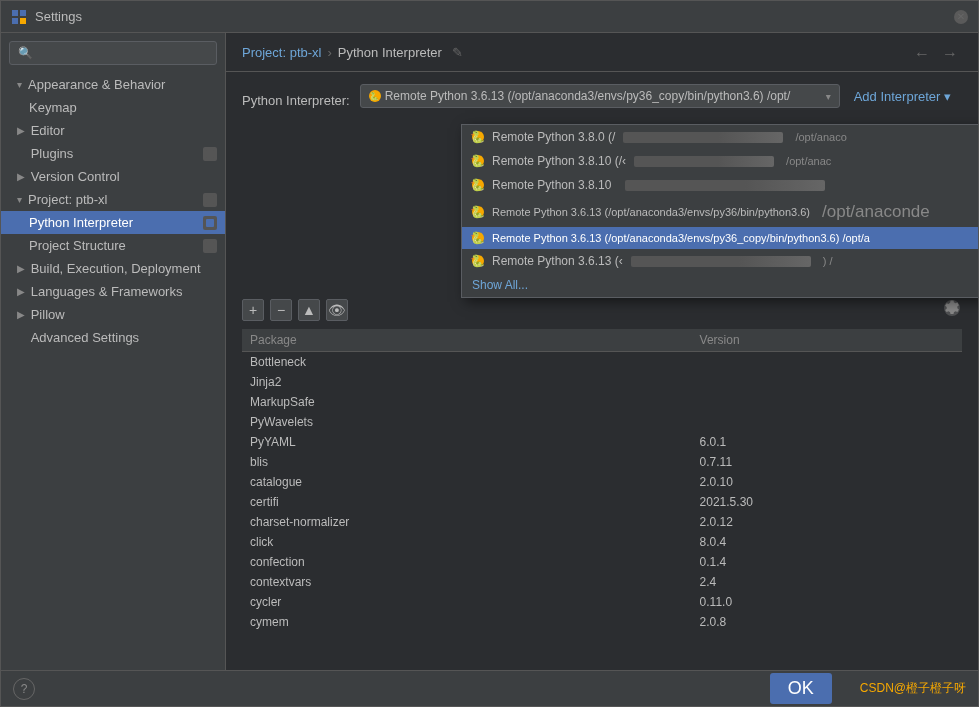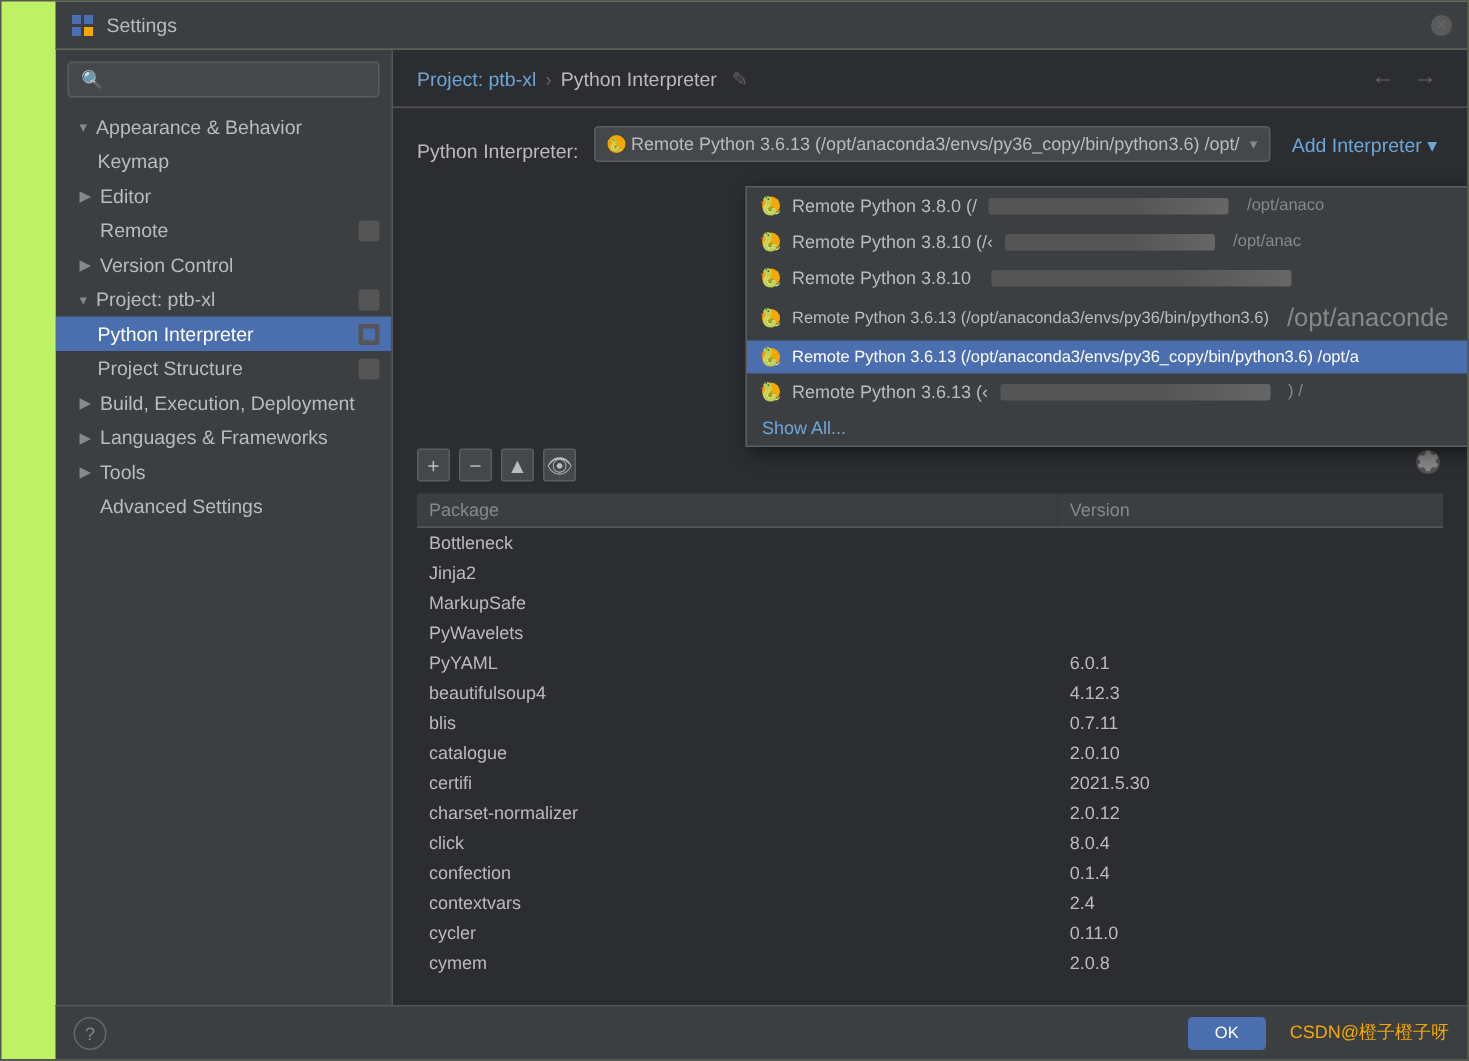--- a/index.html
+++ b/index.html
@@ -10,23 +10,22 @@
       color: #bbbbbb;
       width: 979px;
       height: 707px;
       overflow: hidden;
     }
     .window {
       width: 979px;
       height: 707px;
       display: flex;
       flex-direction: column;
-      background: #bef264;
+      background: #737373;
       border: 1px solid #555;
-      padding-left: 36px;
     }
     .titlebar {
       background: #3c3f41;
       height: 32px;
       display: flex;
       align-items: center;
       padding: 0 10px;
       border-bottom: 1px solid #555;
       flex-shrink: 0;
     }
@@ -326,26 +325,26 @@
       gap: 8px;
       align-items: center;
     }
     .btn-ok {
       background: #4b6eaf;
       color: #fff;
       border: none;
       padding: 5px 18px;
       border-radius: 3px;
       cursor: pointer;
-      font-size: 11px;
+      font-size: 18px;
     }
     .watermark {
       color: #f6a800;
       font-size: 12px;
-      margin-left: 8px;
+      margin-left: 20px;
     }
 
     
     .blurred {
       background: linear-gradient(90deg, #555 60%, #666 100%);
       border-radius: 2px;
       display: inline-block;
       height: 11px;
       vertical-align: middle;
     }
@@ -389,21 +388,21 @@
         <span>Keymap</span>
       </div>
 
       <div class="sidebar-item">
         <span class="arrow">▶</span>
         <span>Editor</span>
       </div>
 
       <div class="sidebar-item">
         <span class="arrow" style="opacity:0">▶</span>
-        <span>Remote</span>
+        <span>Plugins</span>
         <div class="sidebar-badge">
           <svg width="10" height="10">
               <rect x="1" y="1" width="8" height="8" fill="#555" rx="1"></rect>
             </svg>
         </div>
       </div>
 
       <div class="sidebar-item">
         <span class="arrow">▶</span>
         <span>Version Control</span>
@@ -442,21 +441,21 @@
         <span>Build, Execution, Deployment</span>
       </div>
 
       <div class="sidebar-item">
         <span class="arrow">▶</span>
         <span>Languages &amp; Frameworks</span>
       </div>
 
       <div class="sidebar-item">
         <span class="arrow">▶</span>
-        <span>Tools</span>
+        <span>Pillow</span>
       </div>
 
       <div class="sidebar-item">
         <span class="arrow" style="opacity:0">▶</span>
         <span>Advanced Settings</span>
       </div>
     </div>
 
     <div class="main">
 
@@ -565,24 +564,20 @@
               </tr>
               <tr>
                 <td>PyWavelets</td>
                 <td></td>
               </tr>
               <tr>
                 <td>PyYAML</td>
                 <td>6.0.1</td>
               </tr>
               <tr>
-                <td>beautifulsoup4</td>
-                <td>4.12.3</td>
-              </tr>
-              <tr>
                 <td>blis</td>
                 <td>0.7.11</td>
               </tr>
               <tr>
                 <td>catalogue</td>
                 <td>2.0.10</td>
               </tr>
               <tr>
                 <td>certifi</td>
                 <td>2021.5.30</td>

